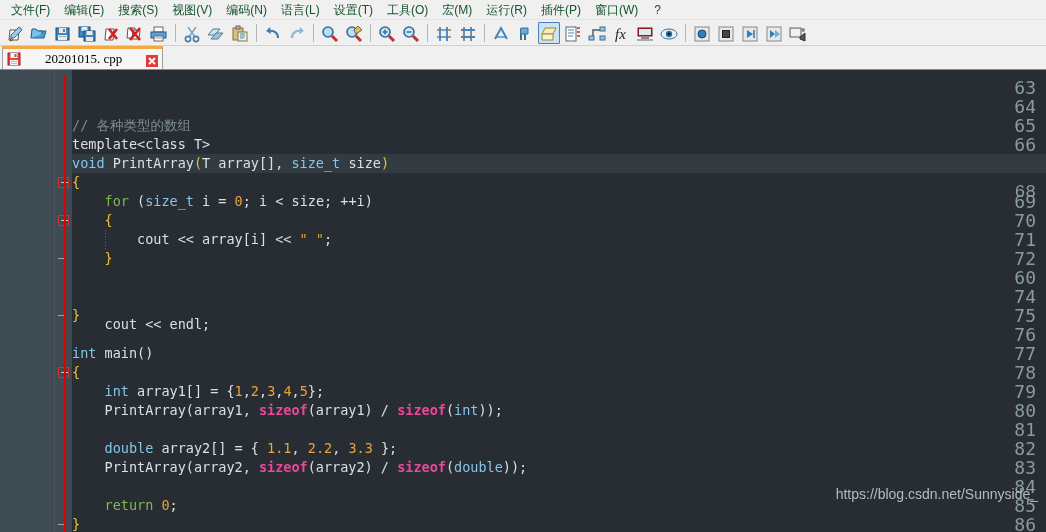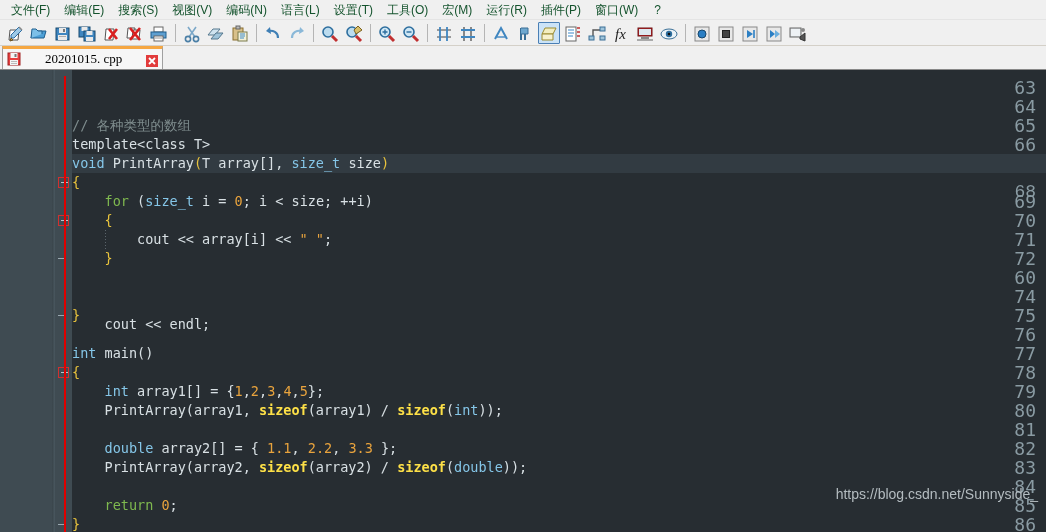--- a/index.html
+++ b/index.html
@@ -189,21 +189,21 @@
   .indent-guide {
     position: absolute;
     width: 1px;
     background: repeating-linear-gradient(to bottom,#5a646b 0px,#5a646b 1px,transparent 1px,transparent 3px);
   }
 
   
   .t-cmt  { color: #7e8c8d; }
   .t-kw   { color: #85c6e8; }
   .t-kw2  { color: #7fb94f; }
-  .t-fn   { color: #fde047; font-weight: bold; }
+  .t-fn   { color: #ec4899; font-weight: bold; }
   .t-num  { color: #e8a33d; }
   .t-str  { color: #e8a33d; }
   .t-op   { color: #d8e0e4; }
   .t-brk  { color: #e8c33d; }
   .t-pln  { color: #d8e0e4; }
   .t-ty   { color: #85c6e8; }
 
   
   .watermark {
     position: absolute;

